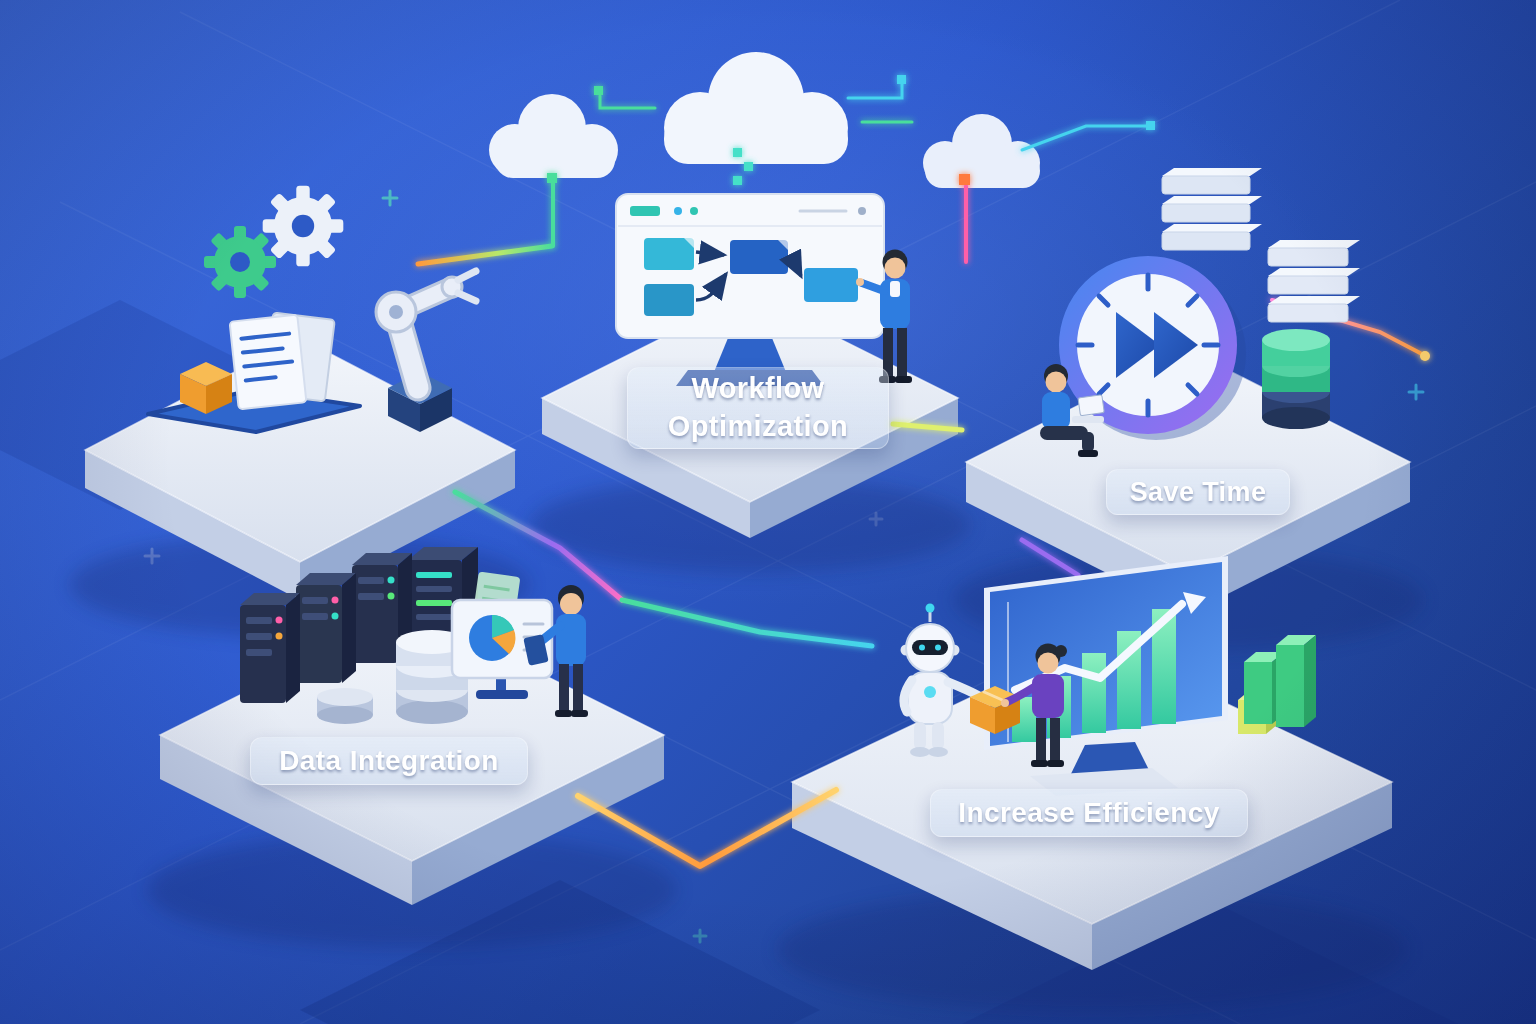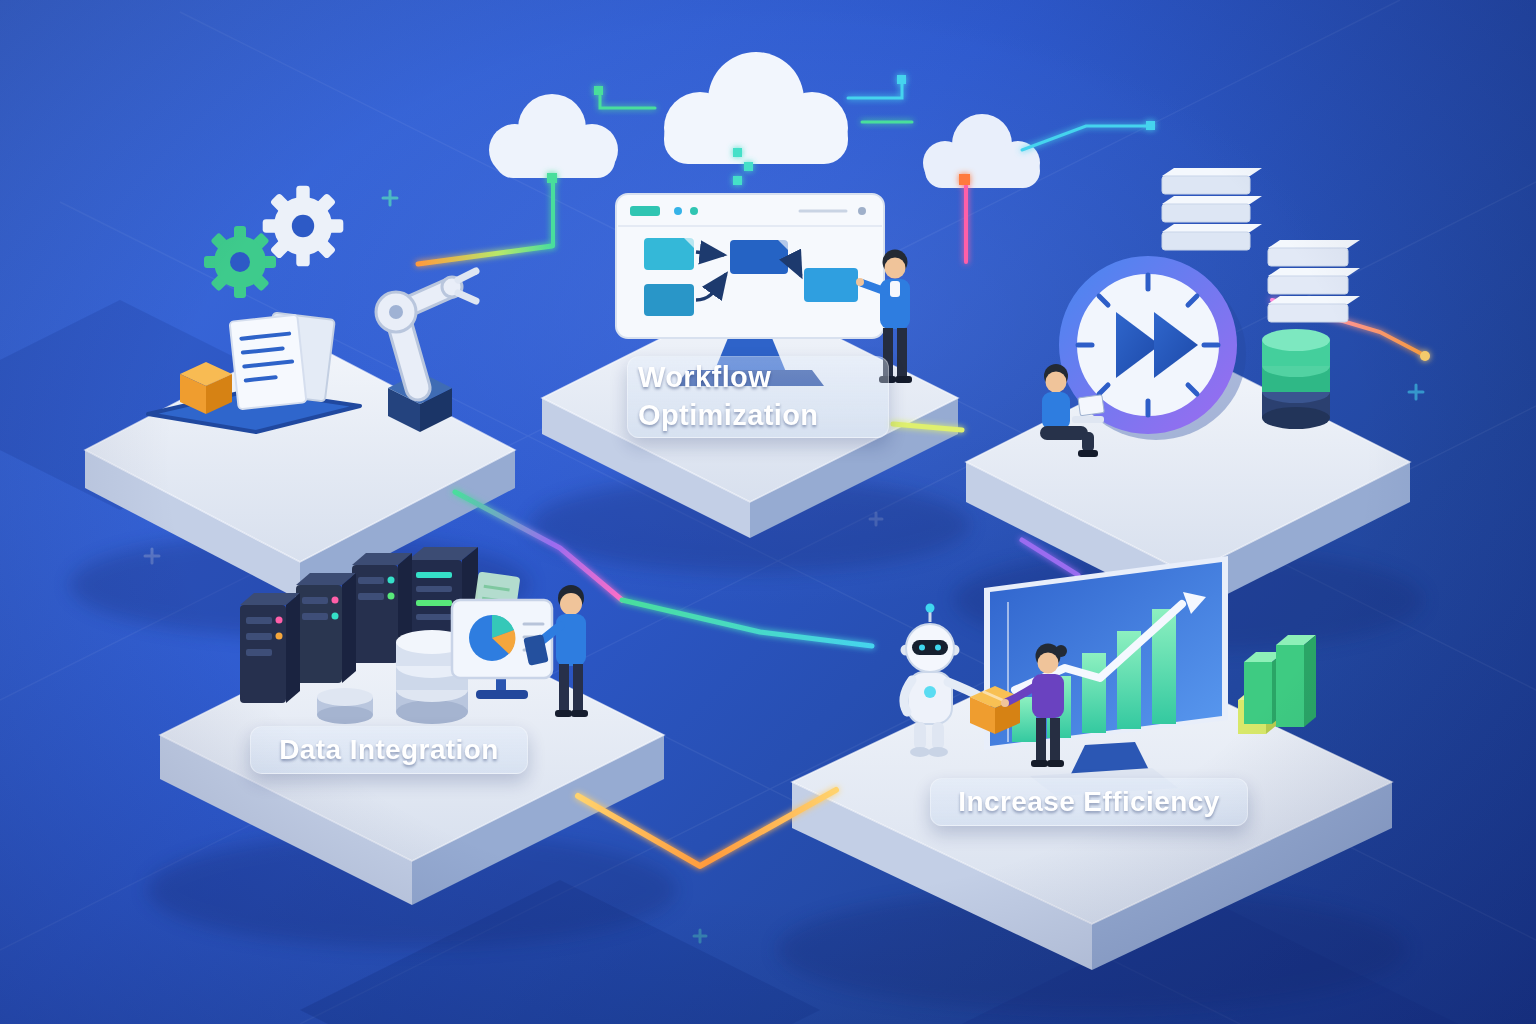--- a/index.html
+++ b/index.html
@@ -9,26 +9,27 @@
       radial-gradient(ellipse 900px 500px at 52% 30%, rgba(120,160,255,0.22), rgba(120,160,255,0) 60%),
       linear-gradient(135deg,#3f6ede 0%, #2e5ace 40%, #22479f 75%, #1b3a94 100%);
     font-family:"Liberation Sans",sans-serif;
   }
   .stage svg{position:absolute;left:0;top:0;}
   .vignette{
     position:absolute;inset:0;pointer-events:none;
     background:radial-gradient(ellipse at 50% 45%, rgba(0,0,0,0) 55%, rgba(8,18,70,0.30) 100%);
   }
   .label-pill{
-    position:absolute;display:flex;align-items:center;justify-content:center;
+    position:absolute;display:flex;align-items:center;justify-content:center;text-align:center;
     background:linear-gradient(180deg, rgba(228,238,252,0.40), rgba(190,210,238,0.28));
     border:1px solid rgba(255,255,255,0.32);
     border-radius:12px;color:#ffffff;font-weight:bold;
     text-shadow:0 2px 3px rgba(15,35,90,0.40);letter-spacing:.4px;
     box-shadow:0 8px 18px rgba(12,30,96,0.20);
+    margin-top:11px;
   }
   .pill-automate   {left:172px; top:452px; width:272px; height:46px; font-size:28px;}
   .pill-workflow   {left:627px; top:356px; width:262px; height:82px; font-size:29px; line-height:1.3; padding:0 10px; box-sizing:border-box;}
   .pill-savetime   {left:1106px;top:458px; width:182px; height:44px; font-size:27px;}
   .pill-dataint    {left:250px; top:726px; width:276px; height:46px; font-size:28px;}
   .pill-increase   {left:930px; top:778px; width:316px; height:46px; font-size:28px;}
 </style>
 </head>
 <body>
 
@@ -531,20 +532,23 @@
       <rect x="1047" y="760" width="17" height="7" rx="3" fill="#151b29"></rect>
     </g>
   </g>
 </svg>
 
 <div class="vignette"></div>
 
 <div class="label-pill pill-workflow">
   <span>Workflow Optimization</span>
 </div>
+<div class="label-pill pill-savetime">
+  <span>Save Time</span>
+</div>
 <div class="label-pill pill-increase">
   <span>Increase Efficiency</span>
 </div>
 <div class="label-pill pill-dataint">
   <span>Data Integration</span>
 </div>
 
 </div>
 
 </body></html>

